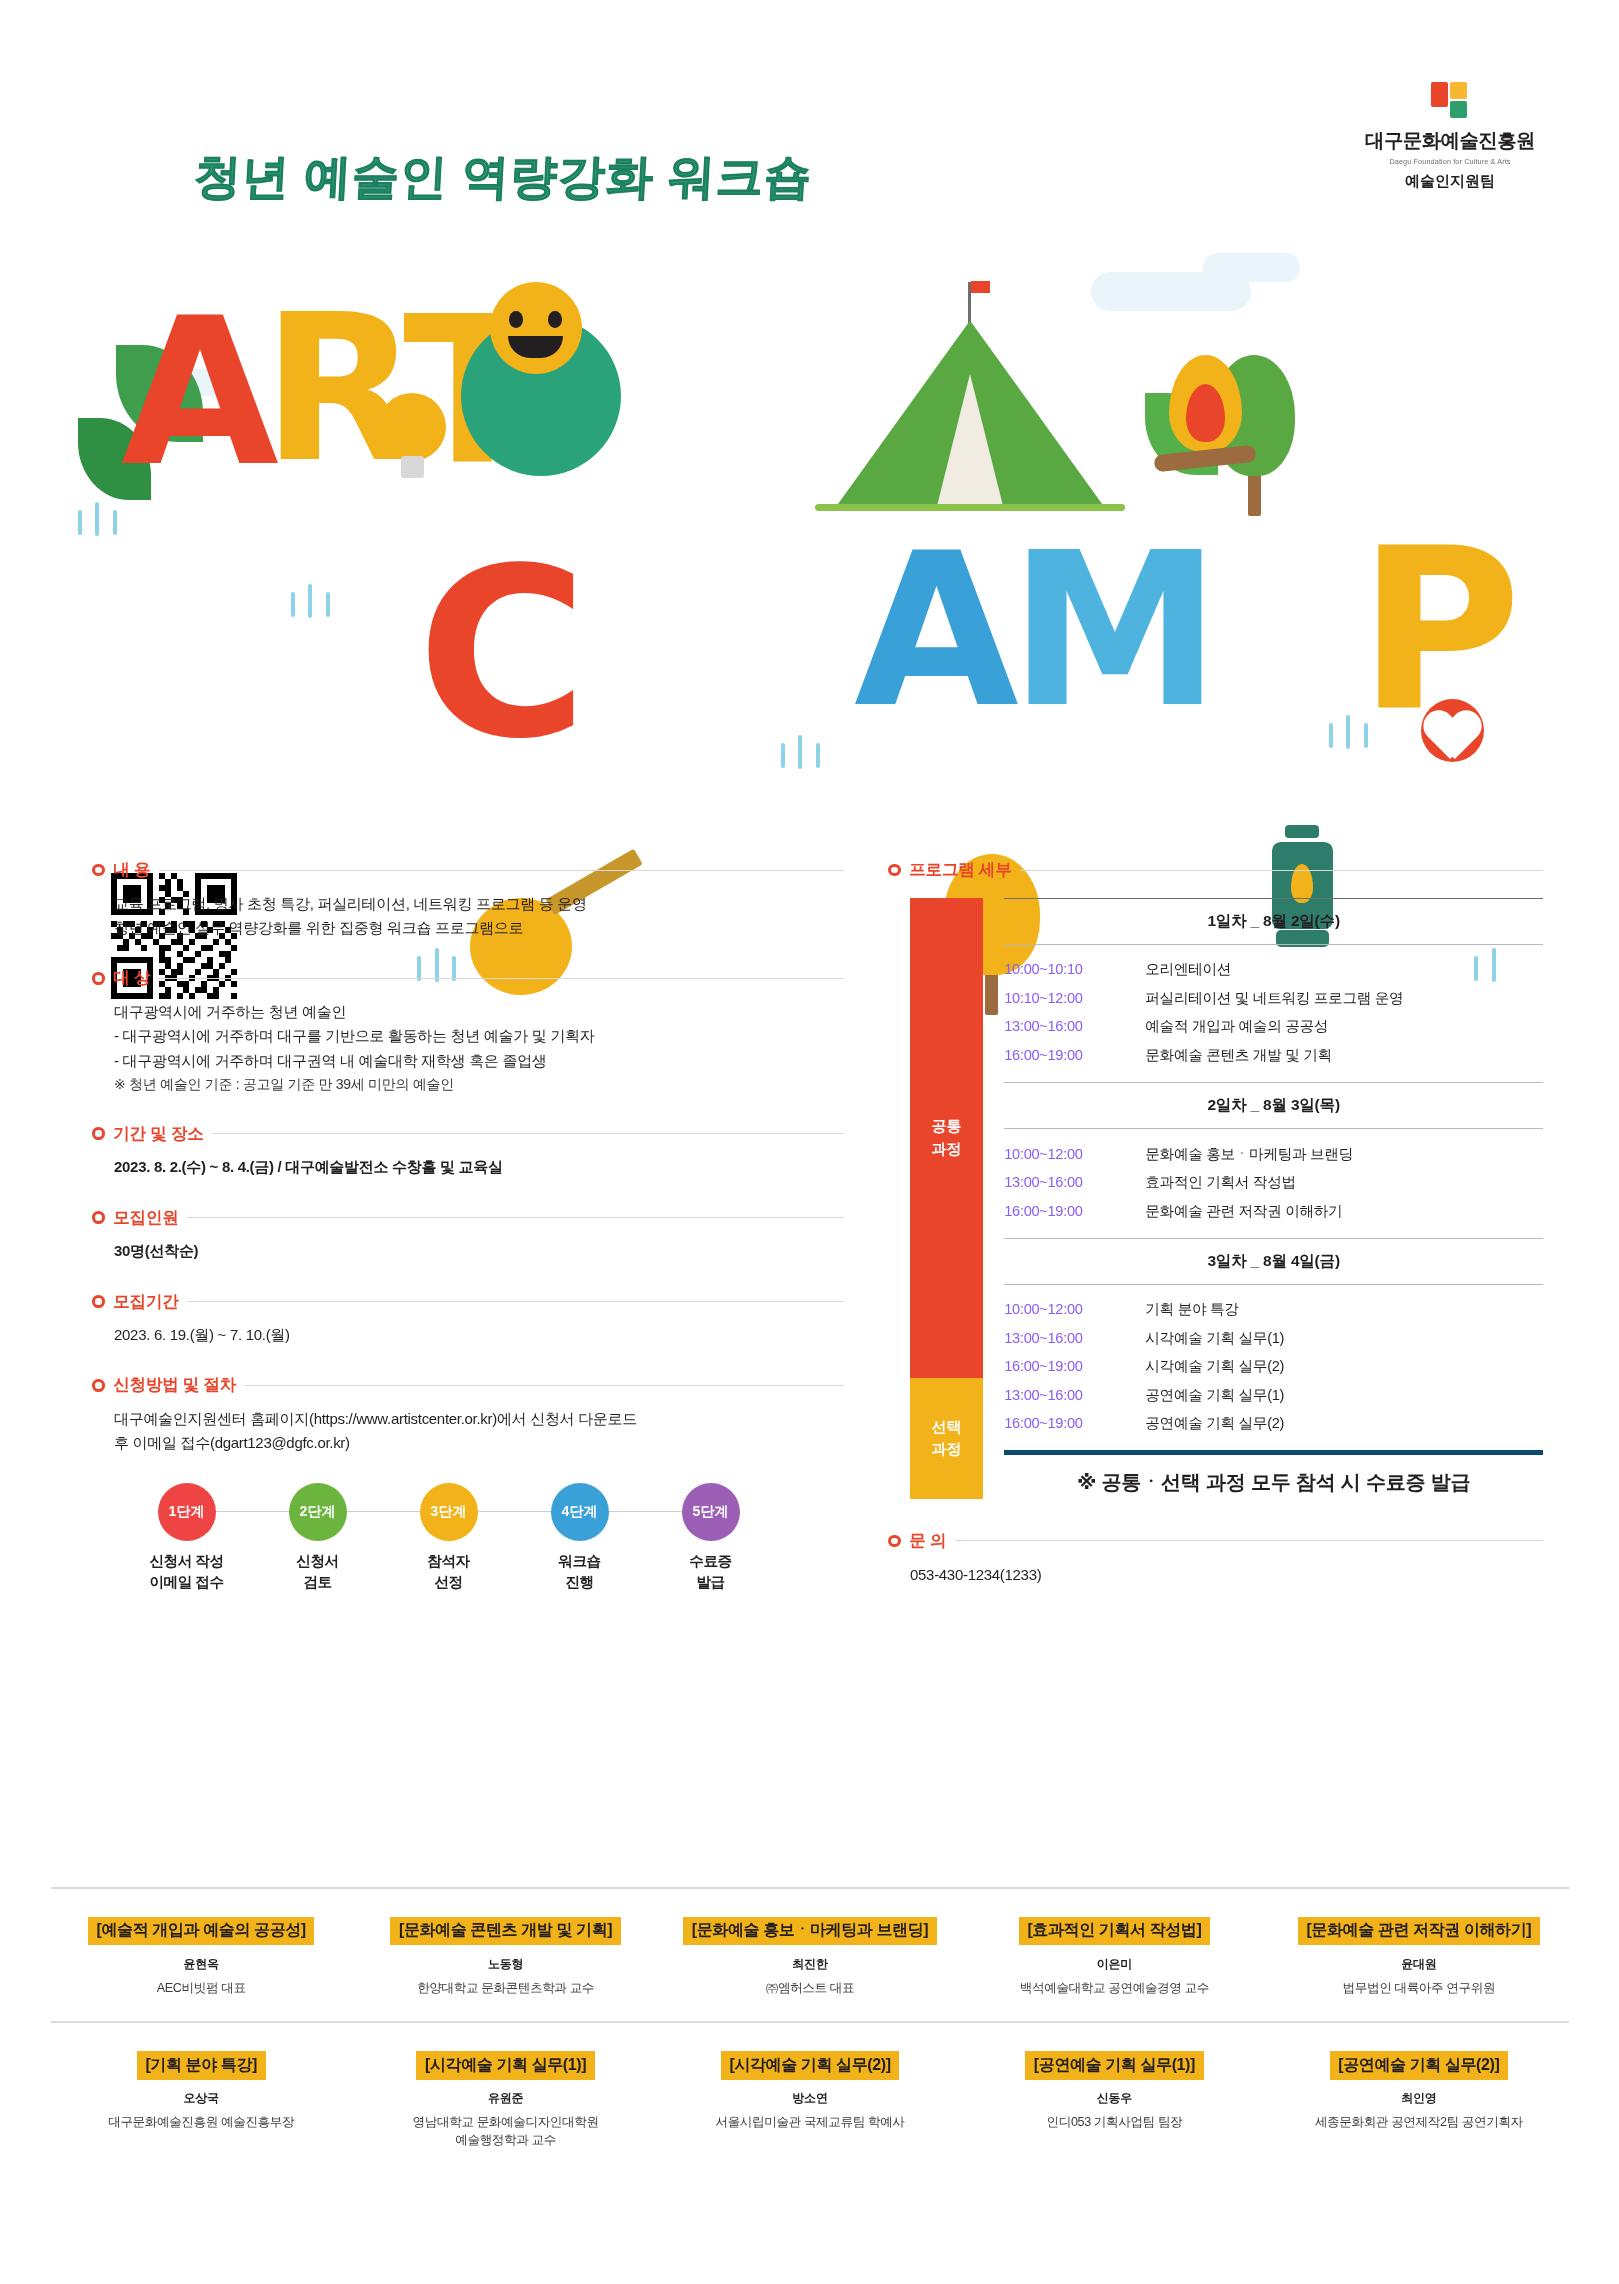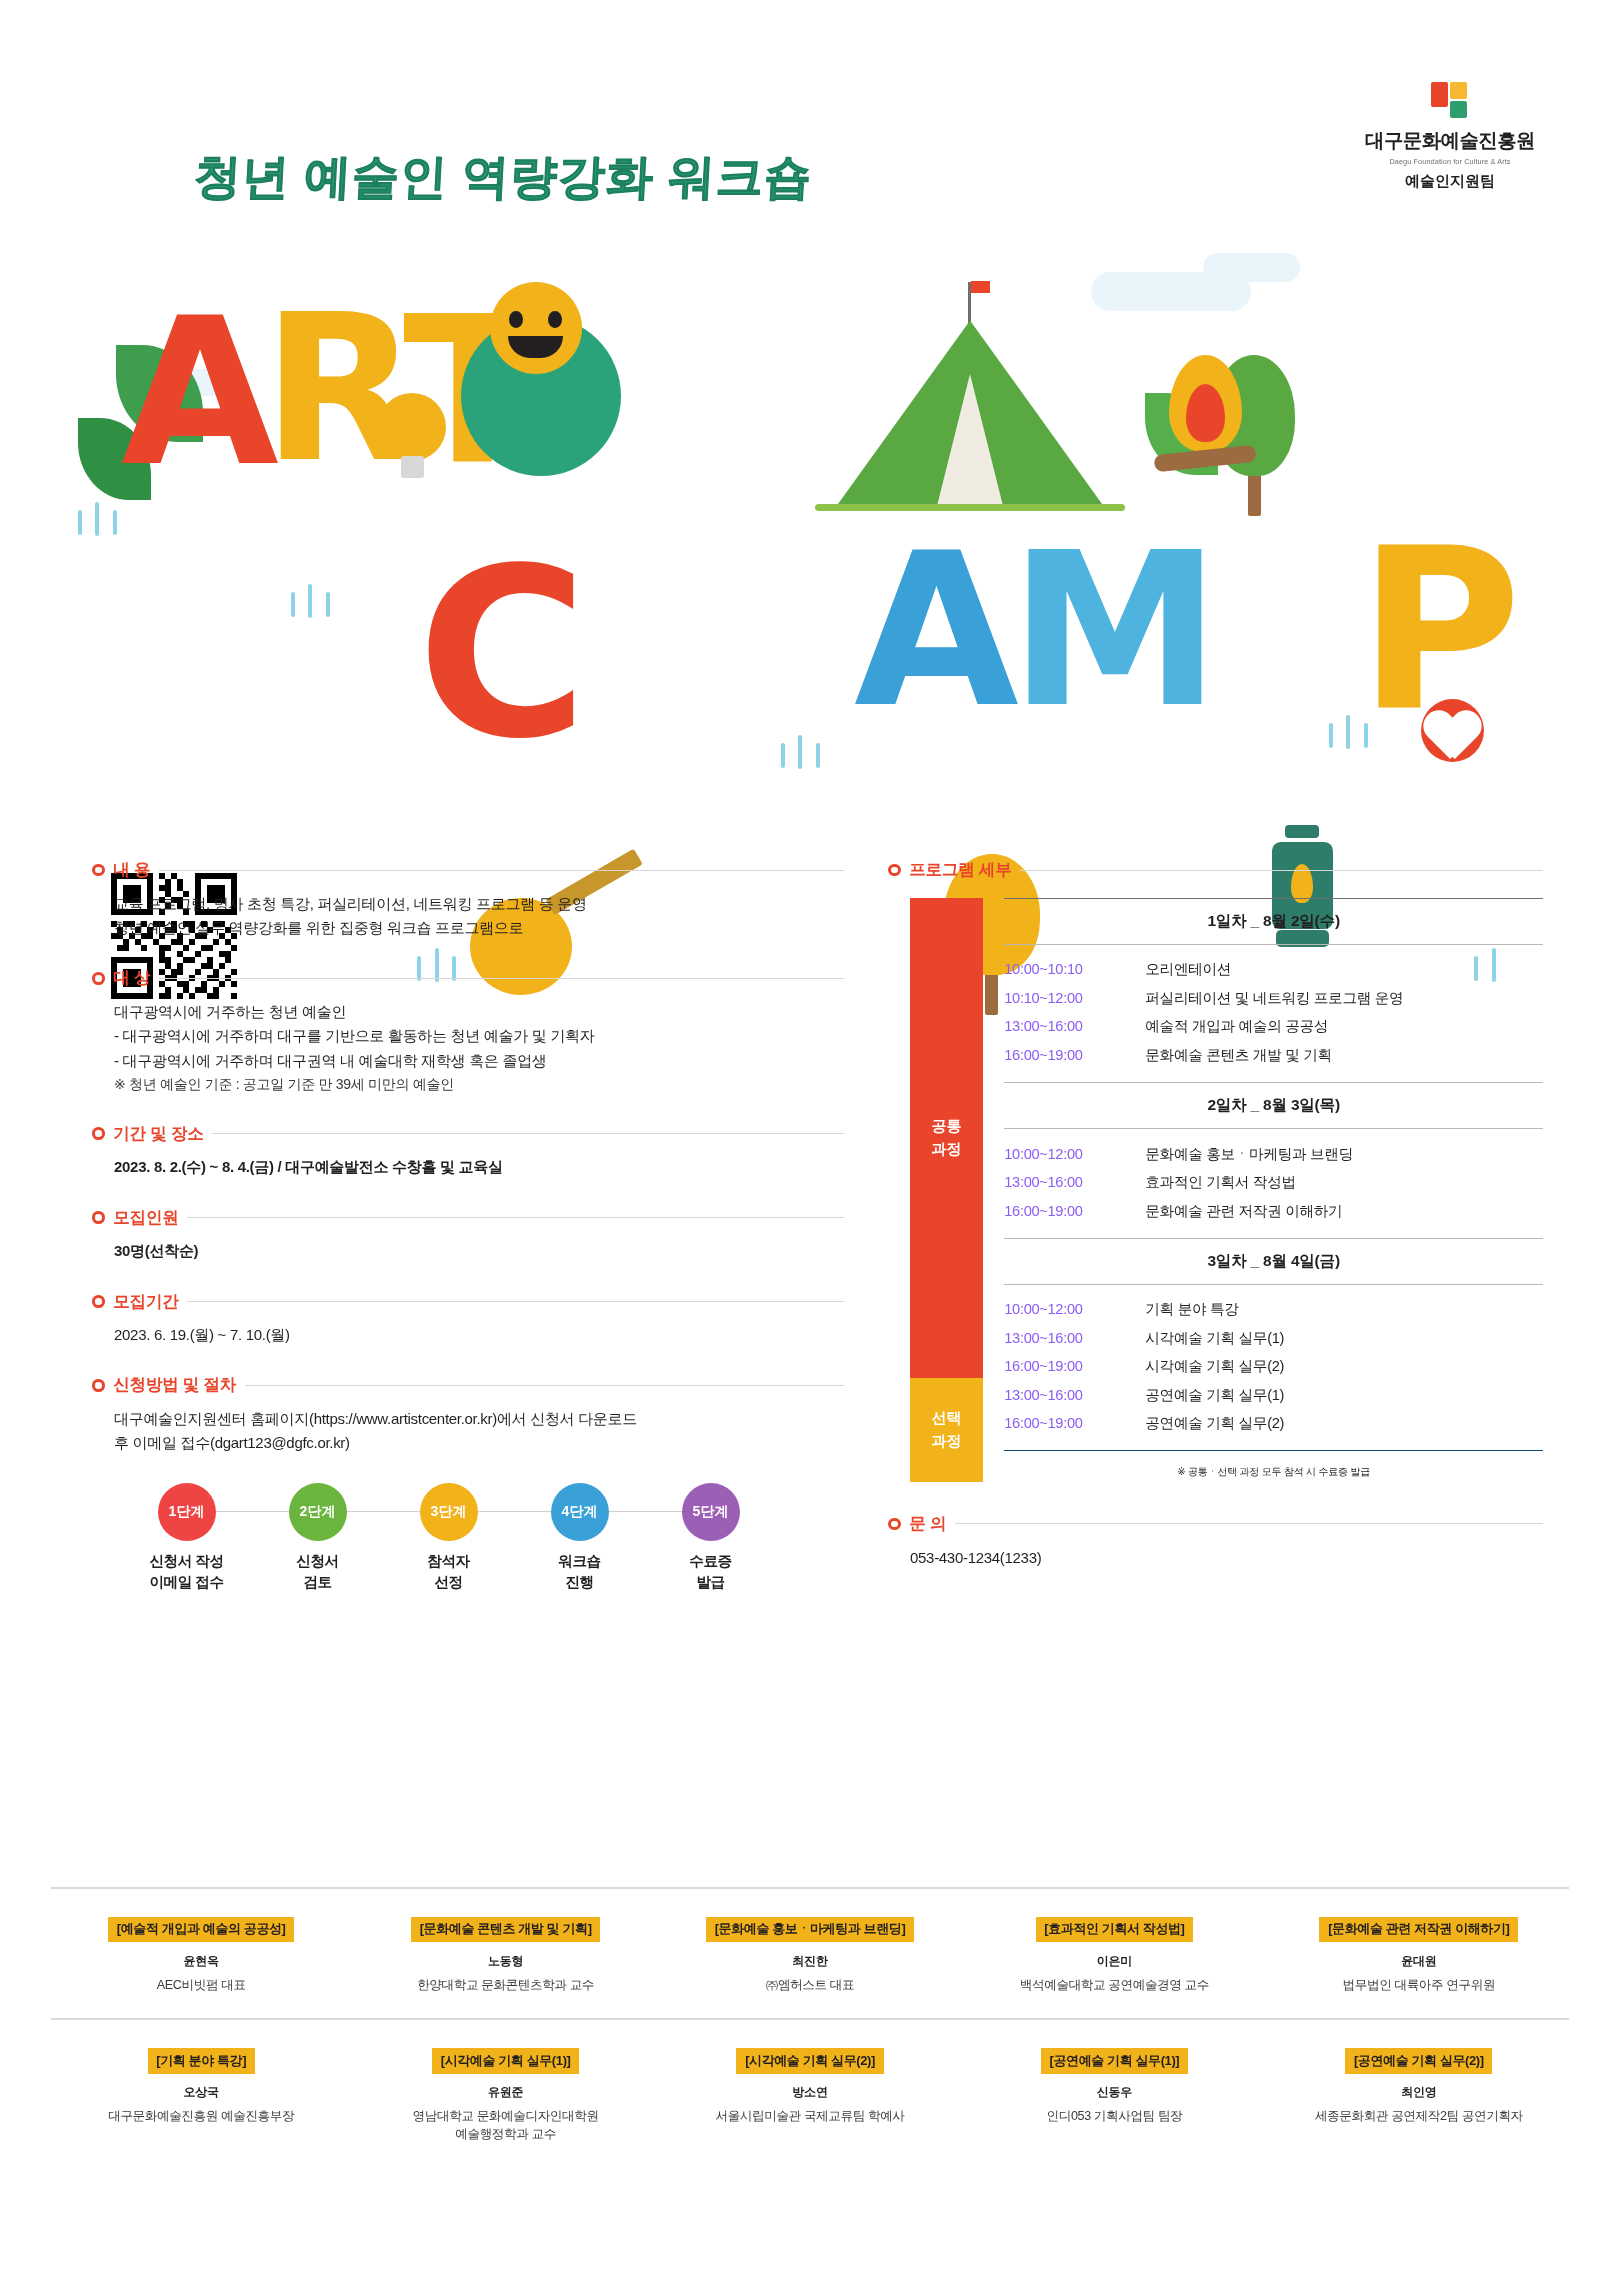--- a/index.html
+++ b/index.html
@@ -169,35 +169,35 @@
     border-bottom: 1px solid #b9b9b9;
     border-top: 1px solid #b9b9b9;
     letter-spacing:-0.2px;
   }
   .day-head.first { border-top: 1.5px solid #6d6e71; }
   .rowlist { padding: 10.7px 0 12.6px 0; }
   .prow { display:flex; font-size:14.6px; line-height:1.95; letter-spacing:-0.3px;}
   .prow .time { width: 141px; flex:0 0 141px; color:#8b5cf6; }
   .prow .desc { flex:1 1 auto; }
   .note-row {
-    border-top: 1px solid #0c4a6e;
-    text-align:center; font-size:10px; font-weight:400;
+    border-top: 5px solid #0c4a6e;
+    text-align:center; font-size:20px; font-weight:700;
     padding: 13.6px 0 2.9px 0; letter-spacing:-0.2px;
   }
 
   .contact { margin-top: 31px; }
 
   
   .footer { position:absolute; left:0; top:1887px; width:1620px; }
   .fdiv { height:1.5px; background:#d9d9d9; width: 1518px; margin: 0 auto; }
   .frow { display:flex; padding: 28px 49px 24px 49px; }
   .fcell { flex:1 1 0; text-align:center; padding: 0 7.8px; }
   .ftag {
     display:inline-block; background:#f2b21a; color:#231f20;
-    font-size:13px; font-weight:700; padding: 3.9px 8.7px; letter-spacing:-0.4px;
+    font-size:16px; font-weight:700; padding: 3.9px 8.7px; letter-spacing:-0.4px;
   }
   .fname { font-size:12px; font-weight:700; margin-top:10.7px; letter-spacing:-0.2px;}
   .faff { font-size:12.6px; color:#3a3a3a; margin-top:6.8px; line-height:1.4; letter-spacing:-0.4px;}
 </style>
 </head>
 <body>
 
 <div class="logo-block">
   <div class="logo-mark">
     <span class="lm-a"></span>

